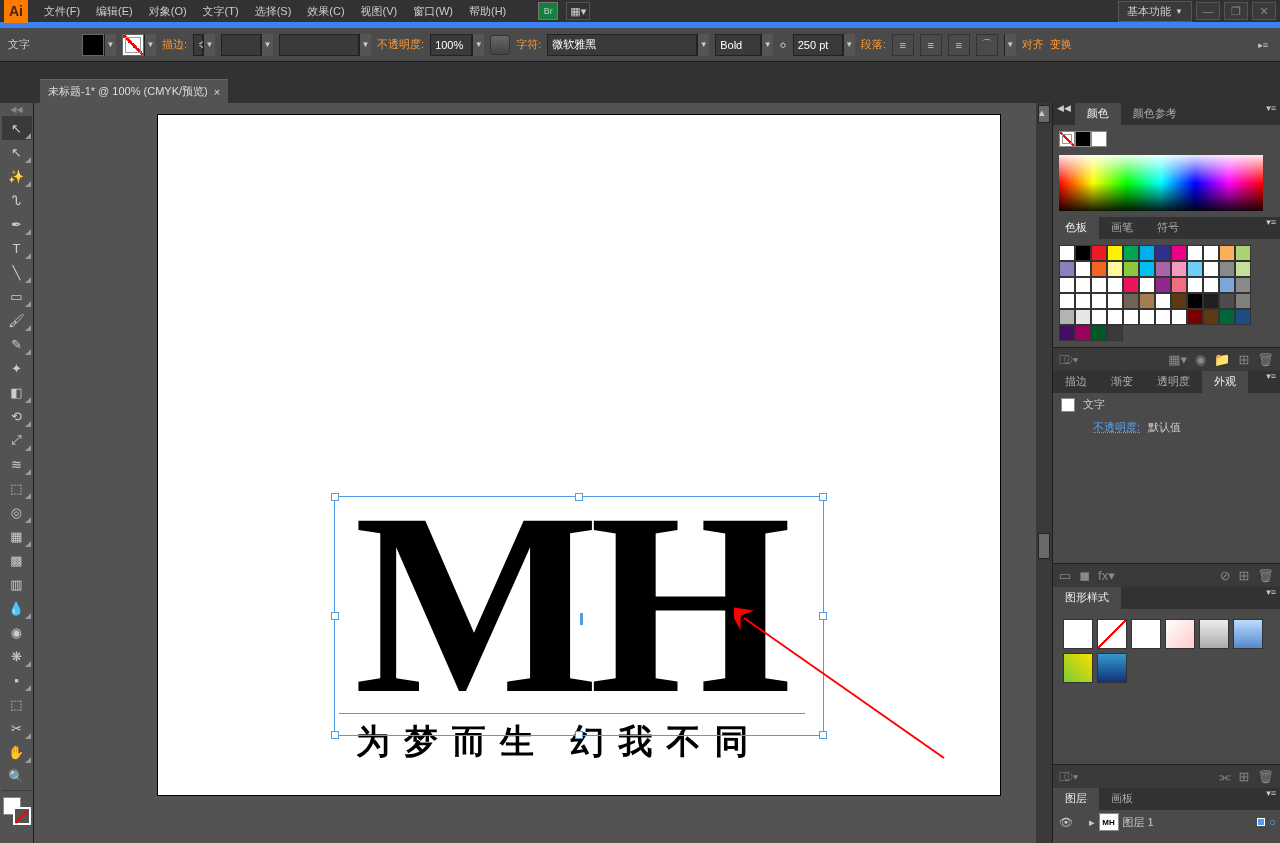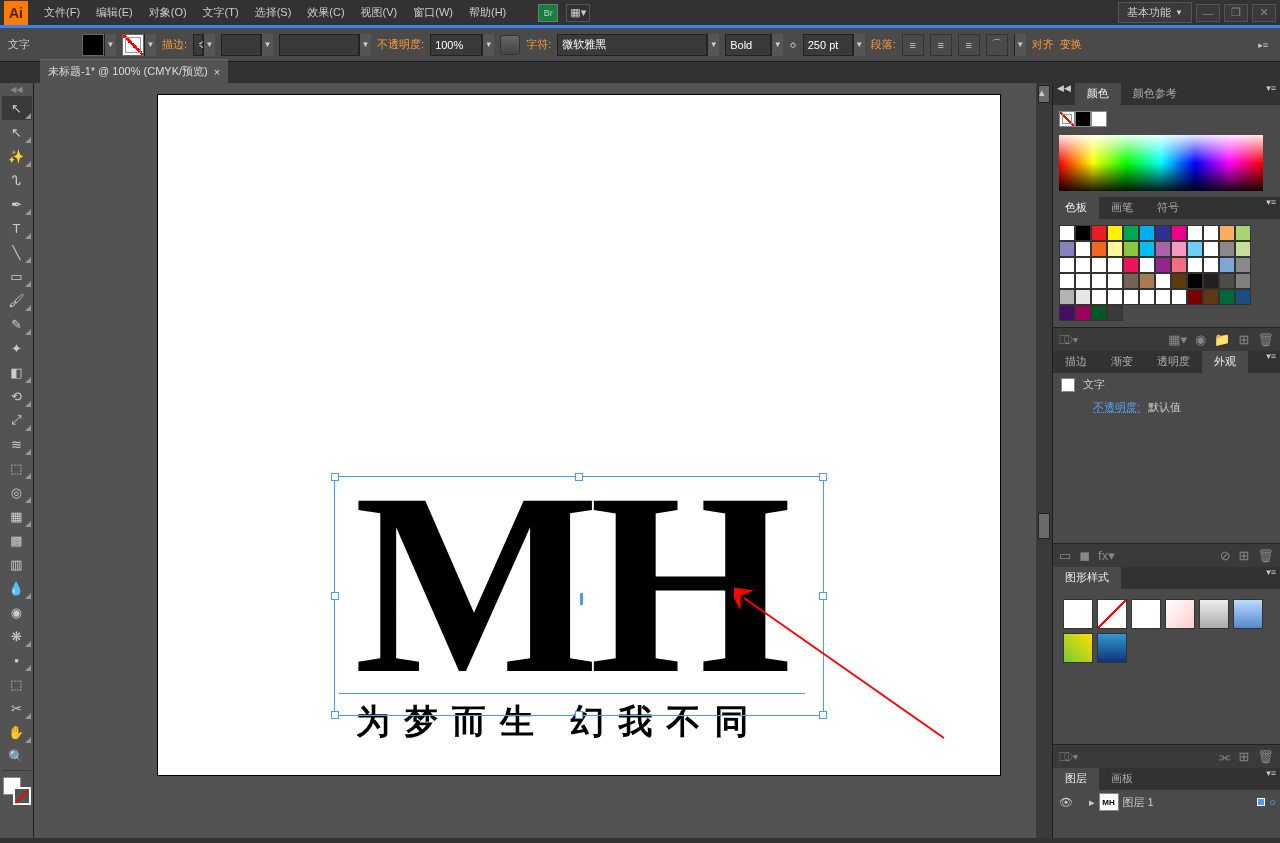--- a/index.html
+++ b/index.html
@@ -1,19 +1,19 @@
 <!DOCTYPE html>
 <html><head>
 <meta charset="utf-8">
 <style>
 * { margin: 0; padding: 0; box-sizing: border-box; }
 body { font-family: "Microsoft YaHei", Arial, sans-serif; background: #323232; color: #ccc; font-size: 11px; overflow: hidden; width: 1280px; height: 843px; position: relative; }
 
 
-.menubar { height: 28px; background: #323232; display: flex; align-items: center; padding: 0 4px; border-bottom: 3px solid #3b82f6; }
+.menubar { height: 28px; background: #323232; display: flex; align-items: center; padding: 0 4px; border-bottom: 6px solid #3b82f6; }
 .ai-logo { width: 24px; height: 24px; background: #ff7b00; color: #4a2500; font-weight: bold; font-size: 14px; display: flex; align-items: center; justify-content: center; margin-right: 8px; }
 .menu-item { padding: 0 8px; color: #ccc; cursor: pointer; height: 100%; display: flex; align-items: center; }
 .menubar-right { margin-left: auto; display: flex; align-items: center; gap: 4px; }
 .workspace-dd { background: #3a3a3a; padding: 2px 8px; border: 1px solid #555; display: flex; align-items: center; gap: 4px; }
 .win-btn { width: 24px; height: 18px; background: #3a3a3a; border: 1px solid #555; display: flex; align-items: center; justify-content: center; color: #888; }
 .br-icon { width: 20px; height: 18px; background: #15803d; border: 1px solid #777; font-size: 9px; display: flex; align-items: center; justify-content: center; margin: 0 4px; }
 .arrange-icon { width: 24px; height: 18px; border: 1px solid #555; display: flex; align-items: center; justify-content: center; margin: 0 4px; }
 
 
 .controlbar { height: 34px; background: #4a4a4a; display: flex; align-items: center; padding: 0 8px; gap: 6px; border-bottom: 1px solid #1e1e1e; }
@@ -22,21 +22,21 @@
 .fill-sw { width: 22px; height: 22px; background: #000; border: 1px solid #666; position: relative; }
 .stroke-sw { width: 22px; height: 22px; background: #fff; border: 1px solid #666; position: relative; }
 .stroke-sw::before, .none-sw::after { content: ''; position: absolute; inset: 2px; border: 1px solid #999; }
 .none-sw { position: absolute; inset: 0; background: linear-gradient(to top right, transparent 45%, red 45%, red 55%, transparent 55%); }
 .dd-arrow { width: 12px; background: #555; display: flex; align-items: center; justify-content: center; font-size: 8px; height: 22px; border-left: 1px solid #222; }
 .wide-dd { width: 80px; }
 .char-btn { width: 20px; height: 20px; background: linear-gradient(#666,#444); border: 1px solid #333; border-radius: 3px; }
 .ctrl-btn { width: 22px; height: 22px; border: 1px solid #333; background: #4a4a4a; display: flex; align-items: center; justify-content: center; }
 
 
-.tabbar { height: 21px; background: #323232; display: flex; align-items: flex-end; padding-left: 40px; border-radius: 13px; }
+.tabbar { height: 41px; background: #323232; display: flex; align-items: flex-end; padding-left: 40px; border-radius: 13px; }
 .doc-tab { background: #535353; padding: 4px 8px; color: #ddd; border-top: 1px solid #666; display: flex; align-items: center; gap: 6px; }
 
 
 .main { display: flex; height: calc(843px - 28px - 34px - 26px); }
 
 
 .toolpanel { width: 34px; background: #535353; display: flex; flex-direction: column; border-right: 1px solid #1e1e1e; }
 .tool { width: 30px; height: 24px; display: flex; align-items: center; justify-content: center; cursor: pointer; color: #ccc; font-size: 13px; margin: 0 auto; position: relative; }
 .tool.active { background: #3a3a3a; }
 .tool-tri { position: absolute; bottom: 1px; right: 1px; width: 0; height: 0; border: 3px solid transparent; border-right-color: #999; border-bottom-color: #999; }
@@ -135,21 +135,21 @@
   <div style="display:flex">
       <div class="ctrl-box" style="width:40px"></div>
       <div class="dd-arrow">▼</div>
     </div>
   <div style="display:flex">
       <div class="ctrl-box wide-dd"></div>
       <div class="dd-arrow">▼</div>
     </div>
   <span class="ctrl-label">不透明度:</span>
   <div style="display:flex">
-      <div class="ctrl-box" style="width:52px;color:#fff">100%</div>
+      <div class="ctrl-box" style="width:42px;color:#fff">100%</div>
       <div class="dd-arrow">▼</div>
     </div>
   <div class="char-btn"></div>
   <span class="ctrl-label">字符:</span>
   <div style="display:flex">
       <div class="ctrl-box" style="width:150px;color:#fff">微软雅黑</div>
       <div class="dd-arrow">▼</div>
     </div>
   <div style="display:flex">
       <div class="ctrl-box" style="width:46px;color:#fff">Bold</div>

